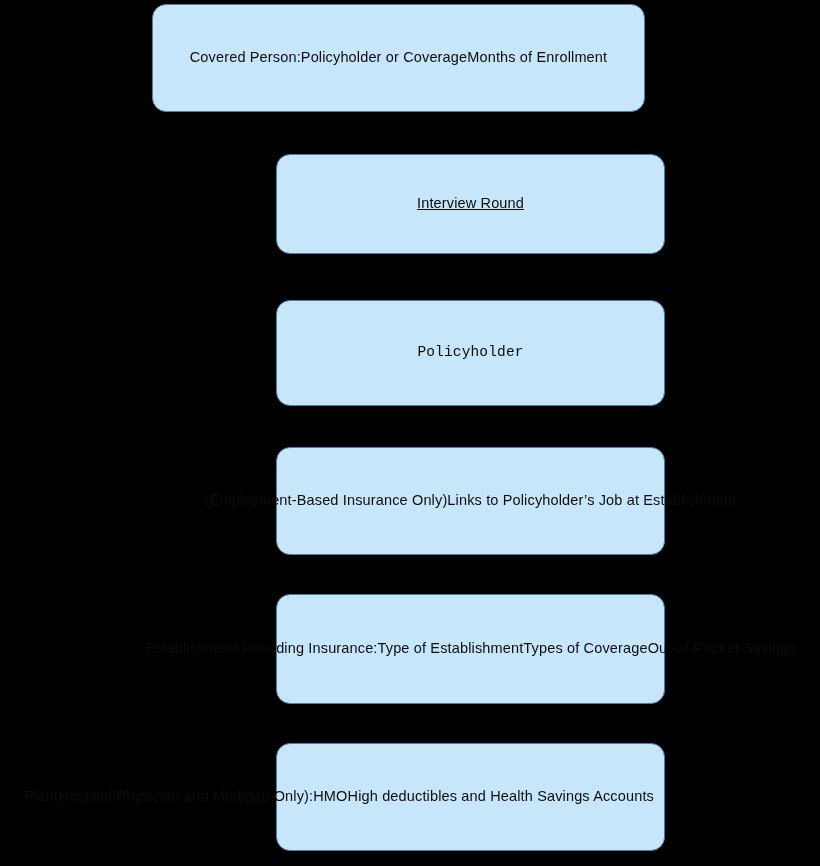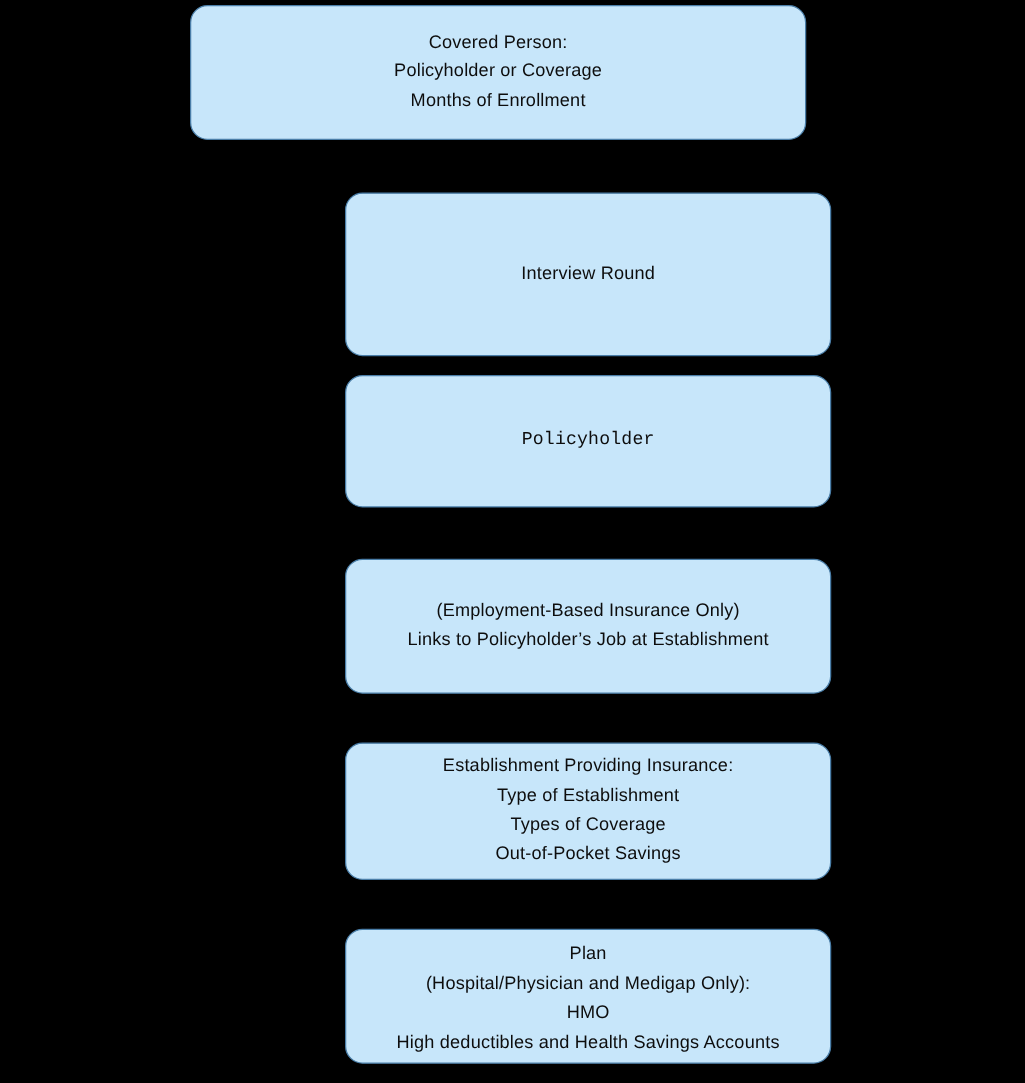--- a/index.html
+++ b/index.html
@@ -20,36 +20,35 @@
     height: 866px;
     background: #000000;
   }
   .node {
     position: absolute;
     background: #c7e6fa;
     border: 1px solid #4a7ea8;
     border-radius: 14px;
     box-sizing: border-box;
     display: flex;
-    flex-direction: column;
     align-items: center;
     justify-content: center;
     color: #0d0d0d;
     font-size: 14.5px;
     line-height: 1.62;
     text-align: center;
     padding: 4px 10px;
   }
   .node .line {
     white-space: nowrap;
     letter-spacing: 0.15px;
   }
   
   #node-covered-person { left: 152px; top: 4px;   width: 493px; height: 108px; }
-  #node-interview-round { left: 276px; top: 154px; width: 389px; height: 131px; }
+  #node-interview-round { left: 276px; top: 154px; width: 389px; height: 100px; text-decoration: underline; }
   #node-policyholder    { left: 276px; top: 300px; width: 389px; height: 106px; font-family: Liberation Mono, monospace; }
   #node-links-job       { left: 276px; top: 447px; width: 389px; height: 108px; }
   #node-establishment   { left: 276px; top: 594px; width: 389px; height: 110px; }
   #node-plan            { left: 276px; top: 743px; width: 389px; height: 108px; justify-content: flex-end; }
 </style>
 </head>
 <body>
 
 <div class="canvas">
 

